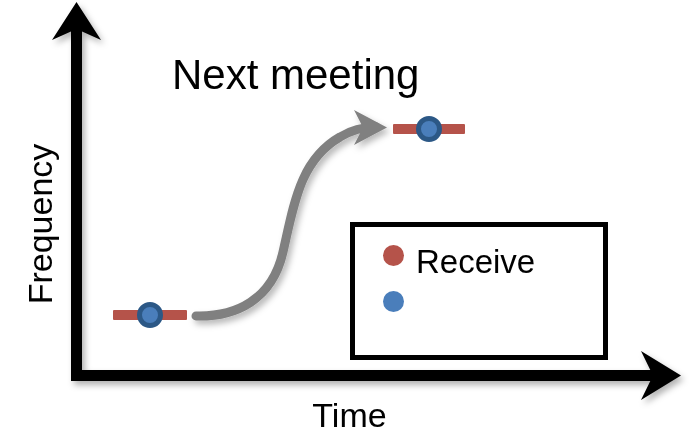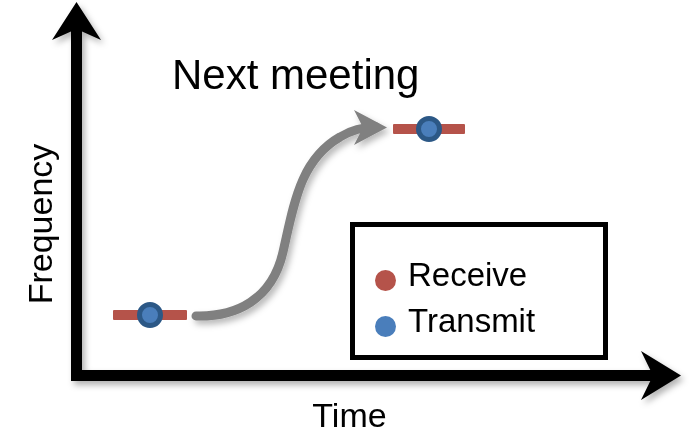--- a/index.html
+++ b/index.html
@@ -108,23 +108,23 @@
     top: 222px;
     width: 258px;
     height: 138px;
     background: #ffffff;
     border: 5px solid #000000;
     box-sizing: border-box;
     padding: 18px 0 0 0;
   }
   .legend-row {
     display: flex;
-    align-items: flex-end;
+    align-items: flex-start;
     height: 46px;
-    padding-left: 20px;
+    padding-left: 28px;
   }
   .legend-swatch {
     width: 21px;
     height: 21px;
     border-radius: 50%;
     flex: 0 0 auto;
     margin-right: 12px;
   }
   .legend-text {
     color: #000000;
@@ -188,18 +188,17 @@
 
   <div id="legend">
 
     <div class="legend-row">
       <span class="legend-swatch" style="background:#b5534a;"></span>
       <span class="legend-text">Receive</span>
     </div>
 
     <div class="legend-row">
       <span class="legend-swatch" style="background:#4a7ebb;"></span>
-      <span class="legend-text">Transmit</span>
     </div>
 
   </div>
 
 </div>
 
 </body></html>

